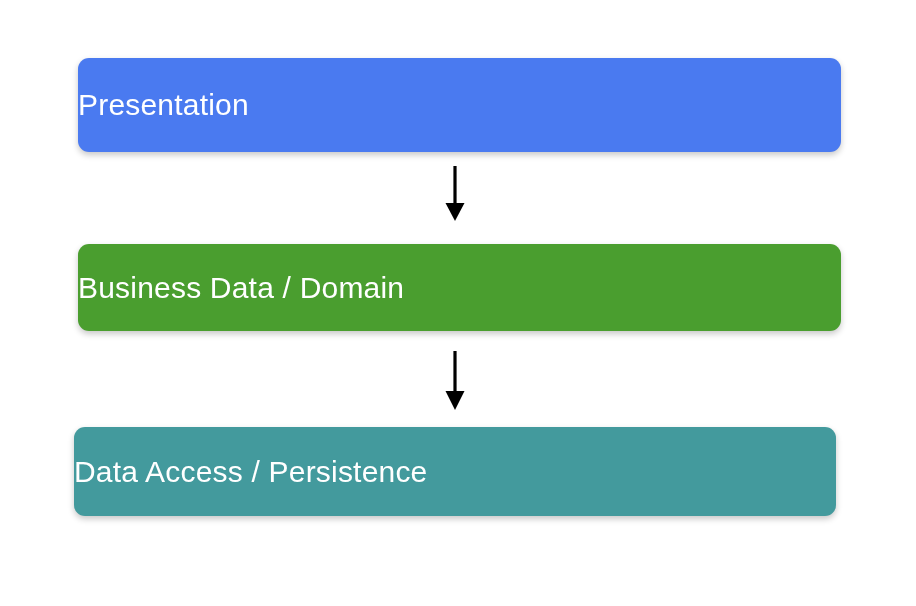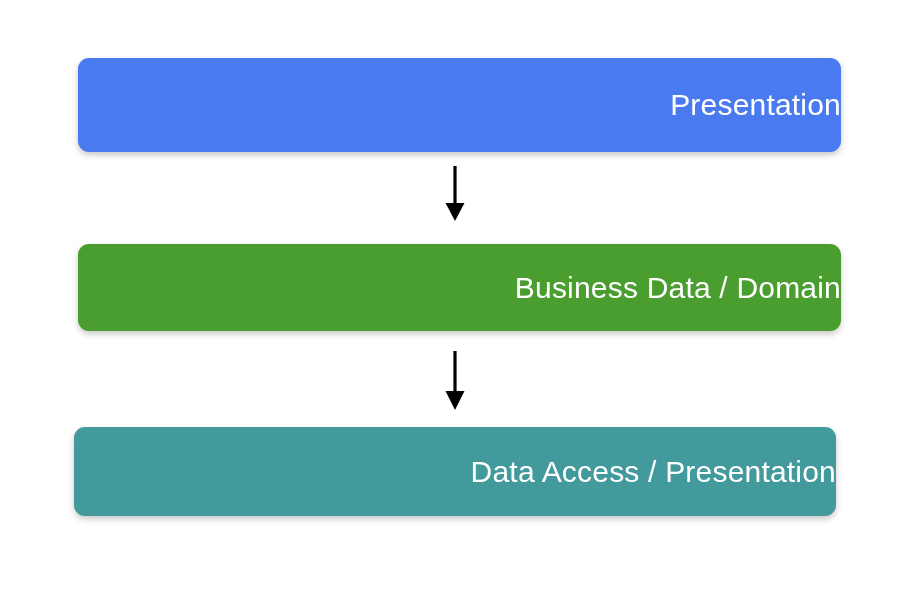--- a/index.html
+++ b/index.html
@@ -21,21 +21,21 @@
     height: 606px;
     background: #ffffff;
   }
 
   .layer-box {
     position: absolute;
     box-sizing: border-box;
     border-radius: 11px;
     display: flex;
     align-items: center;
-    justify-content: flex-end;
+    justify-content: flex-start;
     box-shadow: 0 3px 6px rgba(0, 0, 0, 0.22);
   }
 
   .layer-label {
     color: #ffffff;
     font-family: "Liberation Sans", sans-serif;
     font-size: 30px;
     font-weight: 300;
     letter-spacing: 0.2px;
     line-height: 1;
@@ -107,16 +107,16 @@
   <div class="layer-box" id="box-business-logic" style="background: rgb(74, 158, 47);">
     <span class="layer-label" style="color: rgb(255, 255, 255);">Business Data / Domain</span>
   </div>
 
   <svg class="flow-arrow" id="arrow-business-to-data" viewBox="0 0 40 64">
     <line x1="20" y1="3" x2="20" y2="46" stroke="#000000" stroke-width="3.2"></line>
     <polygon points="20,62 10.5,43 29.5,43" fill="#000000"></polygon>
   </svg>
 
   <div class="layer-box" id="box-data-access" style="background: rgb(67, 154, 157);">
-    <span class="layer-label" style="color: rgb(255, 255, 255);">Data Access / Presentation</span>
+    <span class="layer-label" style="color: rgb(255, 255, 255);">Data Access / Persistence</span>
   </div>
 
 </div>
 
 </body></html>

